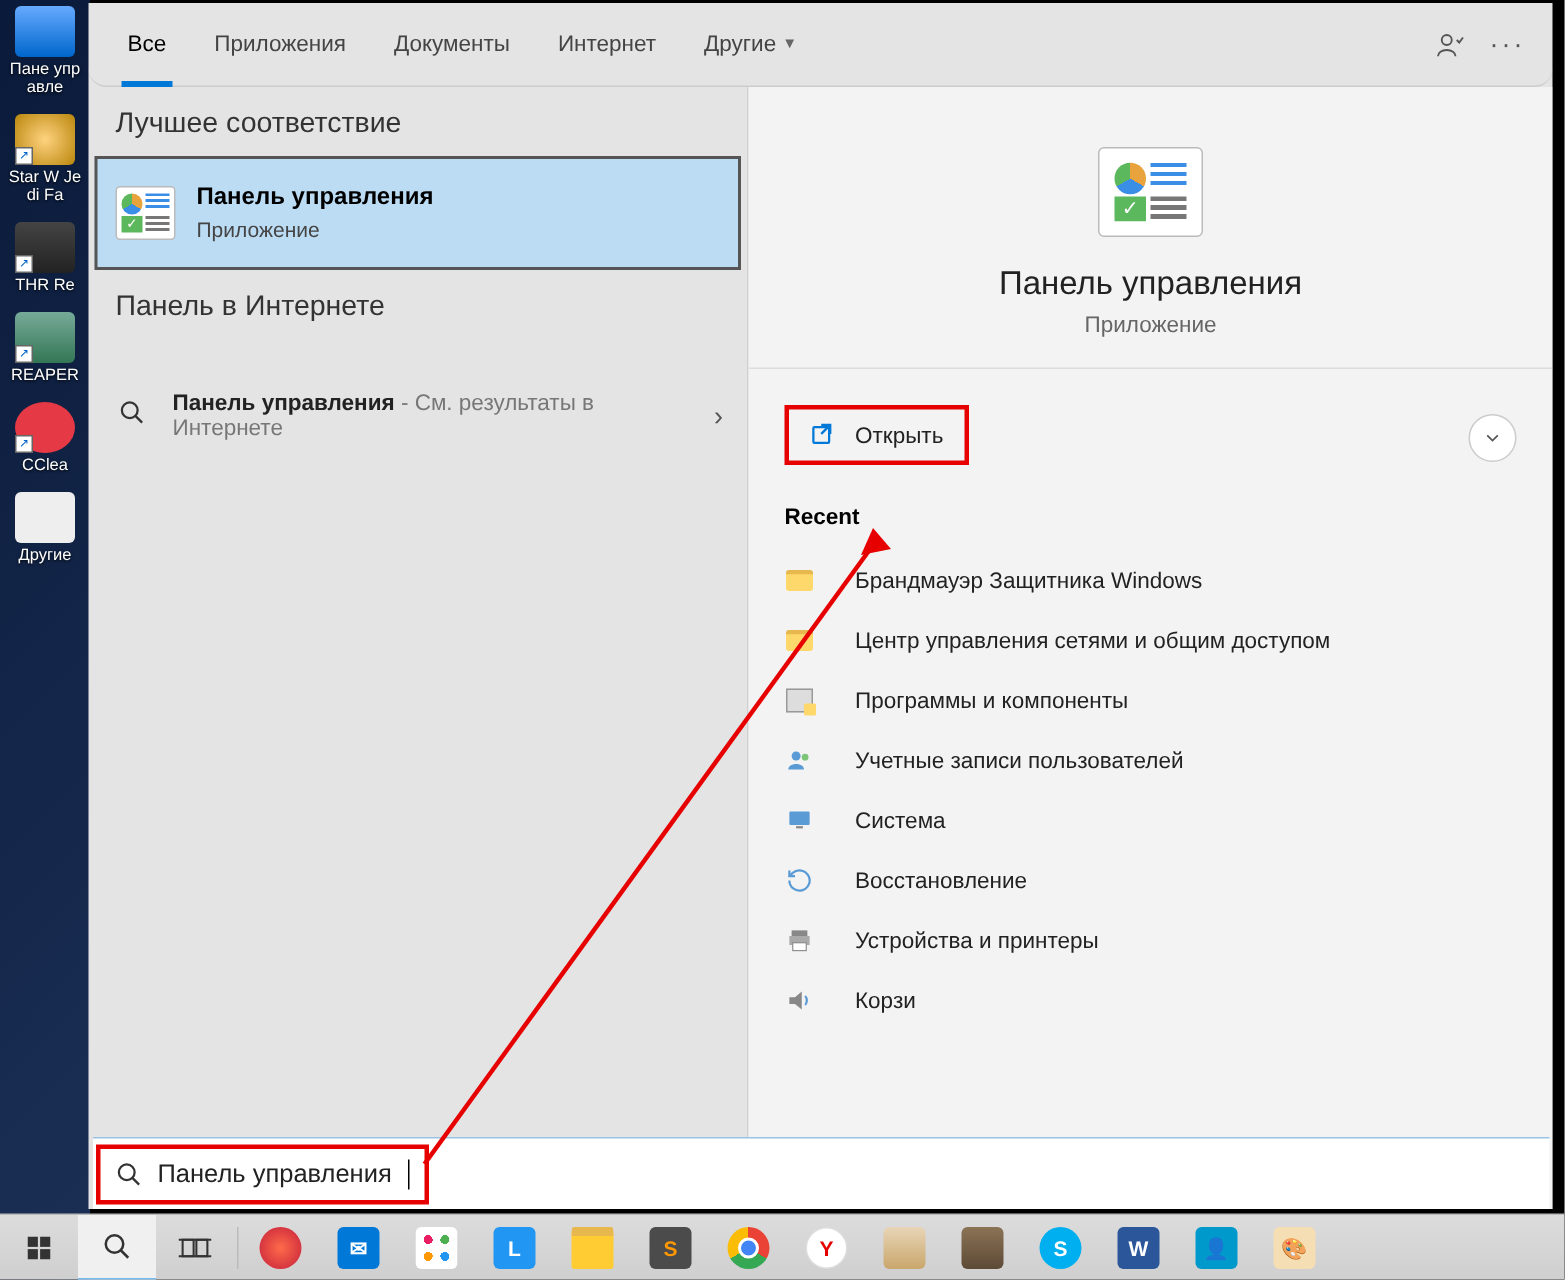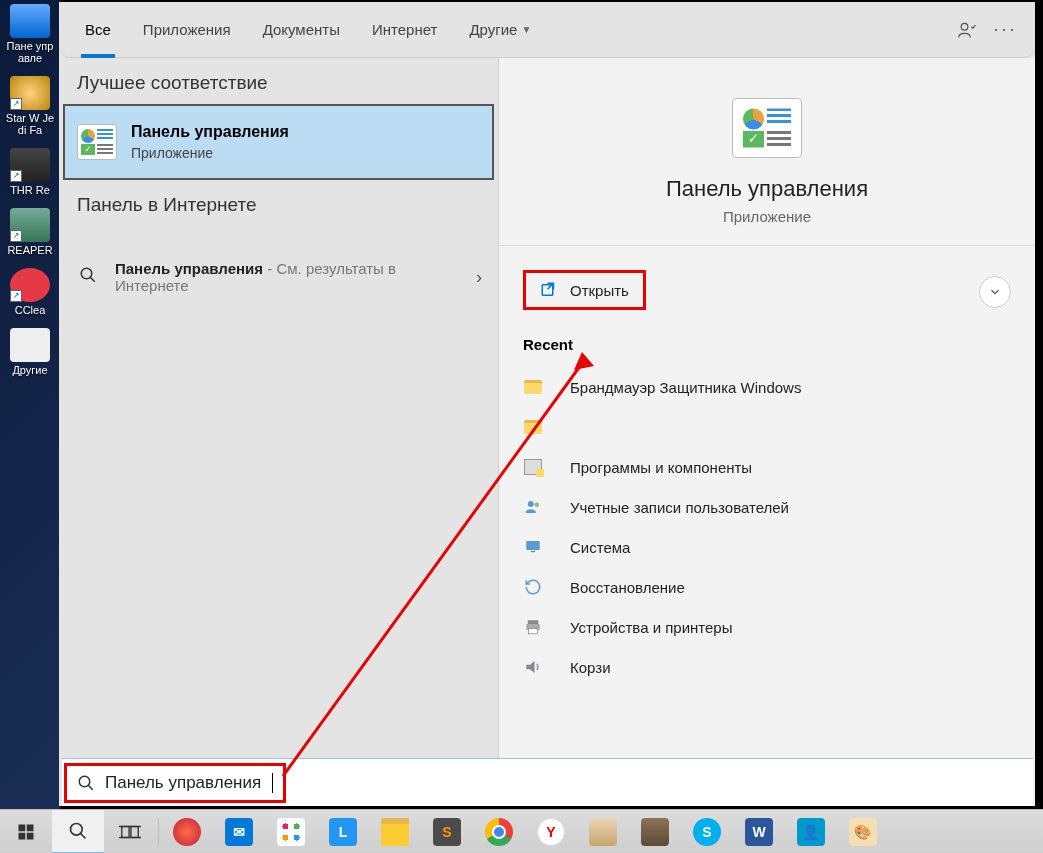--- a/index.html
+++ b/index.html
@@ -207,20 +207,21 @@
             <div class="ritem">
               <span class="ric">
                 <div style="width:18px;height:14px;background:#ffd86b;border-radius:2px;border-top:3px solid #e6b84d"></div>
               </span>
               <span>Брандмауэр Защитника Windows</span>
             </div>
             <div class="ritem">
               <span class="ric">
                 <div style="width:18px;height:14px;background:#ffd86b;border-radius:2px;border-top:3px solid #e6b84d"></div>
               </span>
+              <span>Центр управления сетями и общим доступом</span>
             </div>
             <div class="ritem">
               <span class="ric">
                 <div style="width:18px;height:16px;background:#ddd;border:1px solid #999;position:relative">
                   <div style="position:absolute;right:-3px;bottom:-3px;width:8px;height:8px;background:#ffd86b;border-radius:1px"></div>
                 </div>
               </span>
               <span>Программы и компоненты</span>
             </div>
             <div class="ritem">

